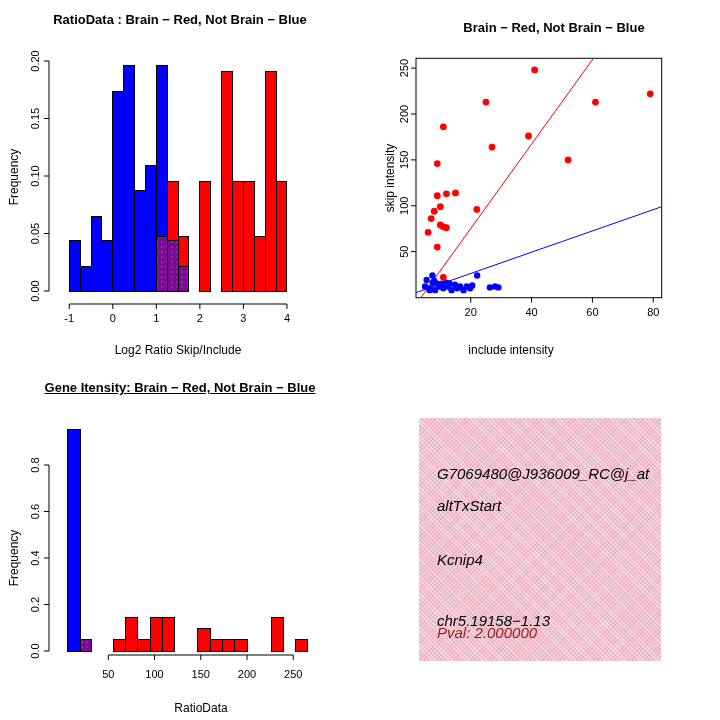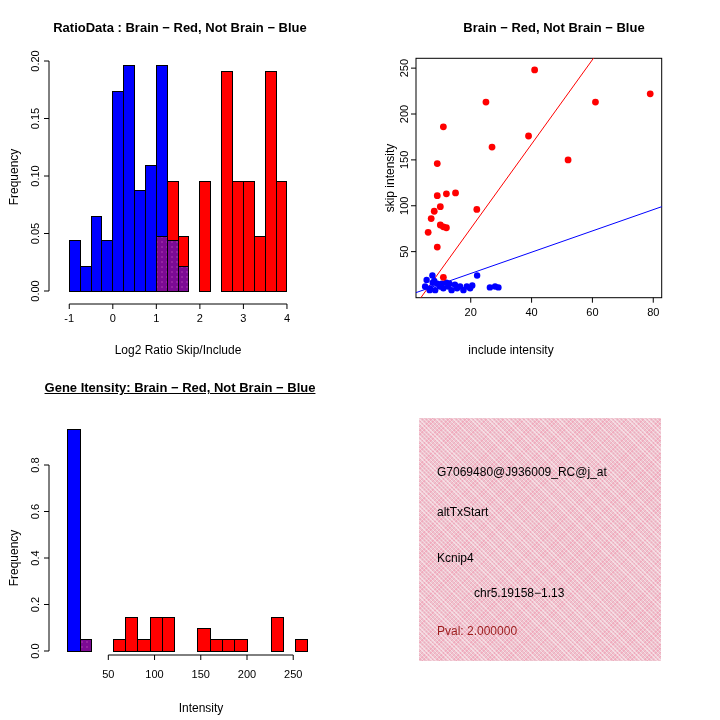--- a/index.html
+++ b/index.html
@@ -22,29 +22,29 @@
   svg{position:absolute;left:0;top:0;overflow:visible;}
   svg text{font-family:"Liberation Sans", sans-serif;font-size:11px;fill:#000;}
   #infobox{
     position:absolute;left:419px;top:418px;width:242px;height:243px;
     background-color:#edc3ce;
     background-image:
       repeating-linear-gradient(45deg, rgba(255,255,255,0.45) 0 1px, transparent 1px 3px),
       repeating-linear-gradient(-45deg, rgba(243,150,175,0.55) 0 1px, transparent 1px 3px);
   }
   .info-line{
-    position:absolute;left:18px;font-size:12px;white-space:nowrap;color:#000;
+    position:absolute;left:18px;font-size:15px;white-space:nowrap;color:#000;font-style:italic;
   }
 </style>
 </head>
 <body>
 
 <div id="canvas">
 
-  <div class="panel-title" style="left:180px;top:20px;text-align:center;">RatioData : Brain − Red, Not Brain − Blue</div>
+  <div class="panel-title" style="left:180px;top:12px;text-align:center;">RatioData : Brain − Red, Not Brain − Blue</div>
   <div class="axis-ylabel" style="left:-46px;top:170px;">Frequency</div>
   <div class="axis-xlabel" style="left:178px;top:343px;">Log2 Ratio Skip/Include</div>
   <svg id="svg-ratio" width="360" height="360" style="left:0;top:0;">
       <defs>
         <pattern id="pdots1" width="5" height="5" patternUnits="userSpaceOnUse">
           <rect width="5" height="5" fill="#7c0a94"></rect>
           <circle cx="2" cy="2" r="0.8" fill="#c95cc0" opacity="0.7"></circle>
         </pattern>
       </defs>
       <line x1="49" y1="291" x2="49" y2="61" stroke="#000" stroke-width="1"></line>
@@ -165,21 +165,21 @@
       <circle cx="80.32" cy="225.01749999999998" r="3.4" fill="#ff0000"></circle>
       <circle cx="83.362" cy="226.85250000000002" r="3.4" fill="#ff0000"></circle>
       <circle cx="86.404" cy="227.76999999999998" r="3.4" fill="#ff0000"></circle>
       <circle cx="68.152" cy="232.35750000000002" r="3.4" fill="#ff0000"></circle>
       <circle cx="77.27799999999999" cy="247.0375" r="3.4" fill="#ff0000"></circle>
       <circle cx="83.362" cy="277.315" r="3.4" fill="#ff0000"></circle>
     </svg>
 
   <div class="panel-title" style="left:180px;top:380px;text-decoration:underline;">Gene Itensity: Brain − Red, Not Brain − Blue</div>
   <div class="axis-ylabel" style="left:-46px;top:551px;">Frequency</div>
-  <div class="axis-xlabel" style="left:201px;top:701px;">Intensity</div>
+  <div class="axis-xlabel" style="left:201px;top:701px;">RatioData</div>
   <svg id="svg-gene" width="360" height="360" style="left:0;top:360px;">
       <defs>
         <pattern id="pdots2" width="5" height="5" patternUnits="userSpaceOnUse">
           <rect width="5" height="5" fill="#7c0a94"></rect>
           <circle cx="2" cy="2" r="0.8" fill="#c95cc0" opacity="0.7"></circle>
         </pattern>
       </defs>
       <line x1="49" y1="291" x2="49" y2="105" stroke="#000" stroke-width="1"></line>
       <line x1="49" y1="291" x2="44" y2="291" stroke="#000" stroke-width="1"></line>
       <text x="35" y="291" text-anchor="middle" dy="4" transform="rotate(-90 35 291)">0.0</text>
@@ -212,19 +212,19 @@
       <rect x="197.8166" y="268.9125" width="12.295849999999984" height="22.087499999999977" fill="#ff0000" stroke="#000" stroke-width="1" shape-rendering="crispEdges"></rect>
       <rect x="210.11245" y="279.84" width="12.29585000000001" height="11.160000000000025" fill="#ff0000" stroke="#000" stroke-width="1" shape-rendering="crispEdges"></rect>
       <rect x="222.4083" y="279.84" width="12.295849999999984" height="11.160000000000025" fill="#ff0000" stroke="#000" stroke-width="1" shape-rendering="crispEdges"></rect>
       <rect x="234.70414999999997" y="279.84" width="12.29585000000001" height="11.160000000000025" fill="#ff0000" stroke="#000" stroke-width="1" shape-rendering="crispEdges"></rect>
       <rect x="271.037" y="257.7525" width="12.29585000000001" height="33.2475" fill="#ff0000" stroke="#000" stroke-width="1" shape-rendering="crispEdges"></rect>
       <rect x="295.6287" y="279.84" width="12.295849999999984" height="11.160000000000025" fill="#ff0000" stroke="#000" stroke-width="1" shape-rendering="crispEdges"></rect>
     </svg>
 
   <div id="infobox" style="background-color: rgb(237, 195, 206);">
     <div class="info-line" style="top:47px;">G7069480@J936009_RC@j_at</div>
-    <div class="info-line" style="top:87px;">altTxStart</div>
+    <div class="info-line" style="top:79px;">altTxStart</div>
     <div class="info-line" style="top:133px;">Kcnip4</div>
-    <div class="info-line" style="top:168px;margin-left:37px;">chr5.19158−1.13</div>
+    <div class="info-line" style="top:194px;">chr5.19158−1.13</div>
     <div class="info-line" id="pval-line" style="top: 206px; color: rgb(155, 28, 28);">Pval: 2.000000</div>
   </div>
 
 </div>
 
 </body></html>

